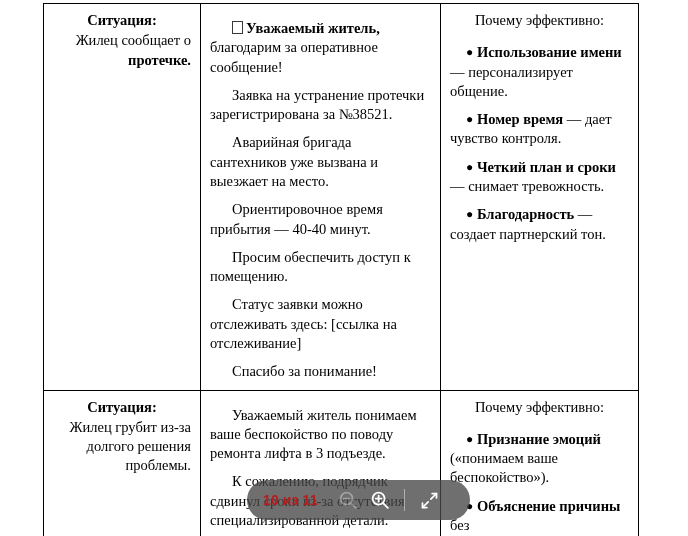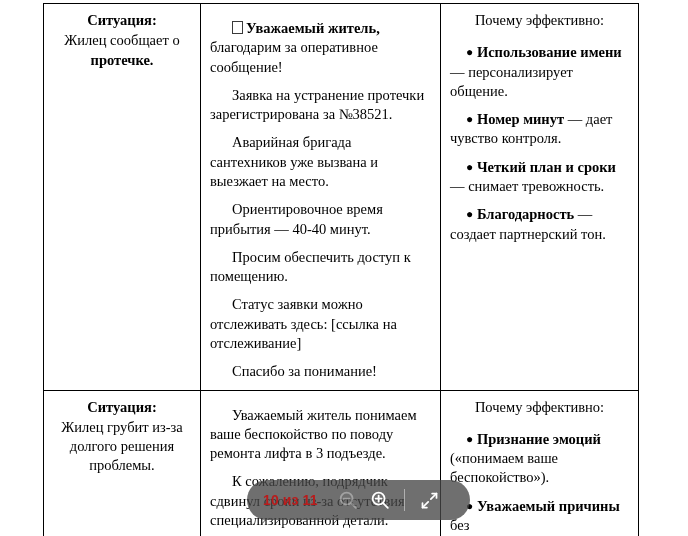--- a/index.html
+++ b/index.html
@@ -62,21 +62,21 @@
     text-align: left;
   }
   .situation-title {
     display: block;
     text-align: center;
     font-weight: bold;
     margin-bottom: 1px;
   }
   .situation-body {
     display: block;
-    text-align: center;
+    text-align: right;
   }
   .situation-body .b { font-weight: bold; }
 
   .cell-message p {
     margin: 8px 0 9px 0;
     text-indent: 22px;
     text-align: left;
   }
   .cell-message p:last-child { margin-bottom: 0; }
   .cell-message .greet-strong { font-weight: bold; }
@@ -188,21 +188,21 @@
           <td class="cell-why">
             <span class="why-title">Почему эффективно:</span>
 
             <p>
               <span class="bullet">●</span>
               <span class="lead">Использование имени</span><span> — персонализирует общение.</span>
             </p>
 
             <p>
               <span class="bullet">●</span>
-              <span class="lead">Номер минут</span><span> — дает чувство контроля.</span>
+              <span class="lead">Номер время</span><span> — дает чувство контроля.</span>
             </p>
 
             <p>
               <span class="bullet">●</span>
               <span class="lead">Четкий план и сроки</span><span> — снимает тревожность.</span>
             </p>
 
             <p>
               <span class="bullet">●</span>
               <span class="lead">Благодарность</span><span> — создает партнерский тон.</span>
@@ -229,21 +229,21 @@
           <td class="cell-why">
             <span class="why-title">Почему эффективно:</span>
 
             <p>
               <span class="bullet">●</span>
               <span class="lead">Признание эмоций</span><span> («понимаем ваше беспокойство»).</span>
             </p>
 
             <p>
               <span class="bullet">●</span>
-              <span class="lead">Уважаемый причины</span><span> без</span>
+              <span class="lead">Объяснение причины</span><span> без</span>
             </p>
           </td>
         </tr>
 
       </tbody>
     </table>
 
   </div>
 
   <div id="viewer-toolbar">

